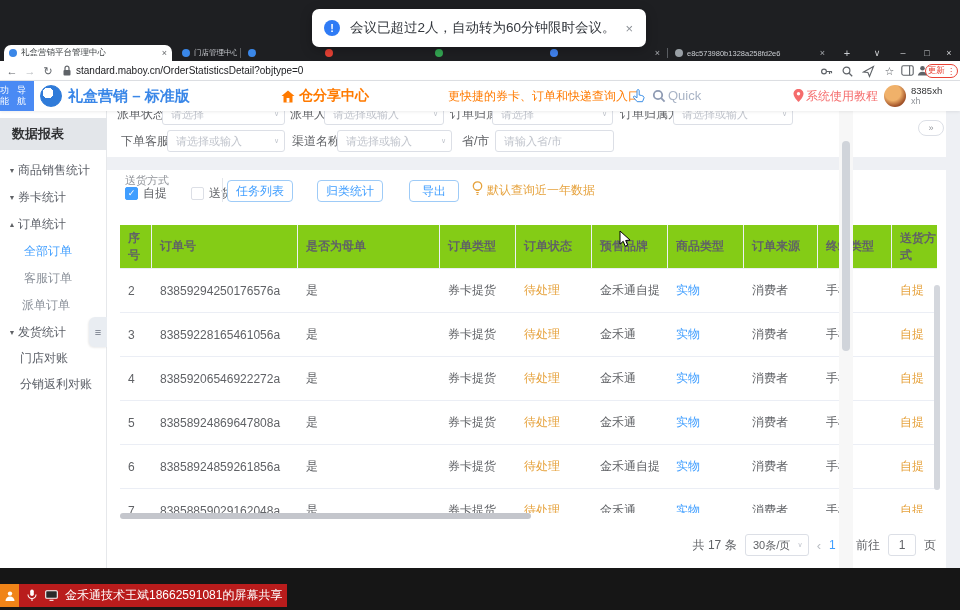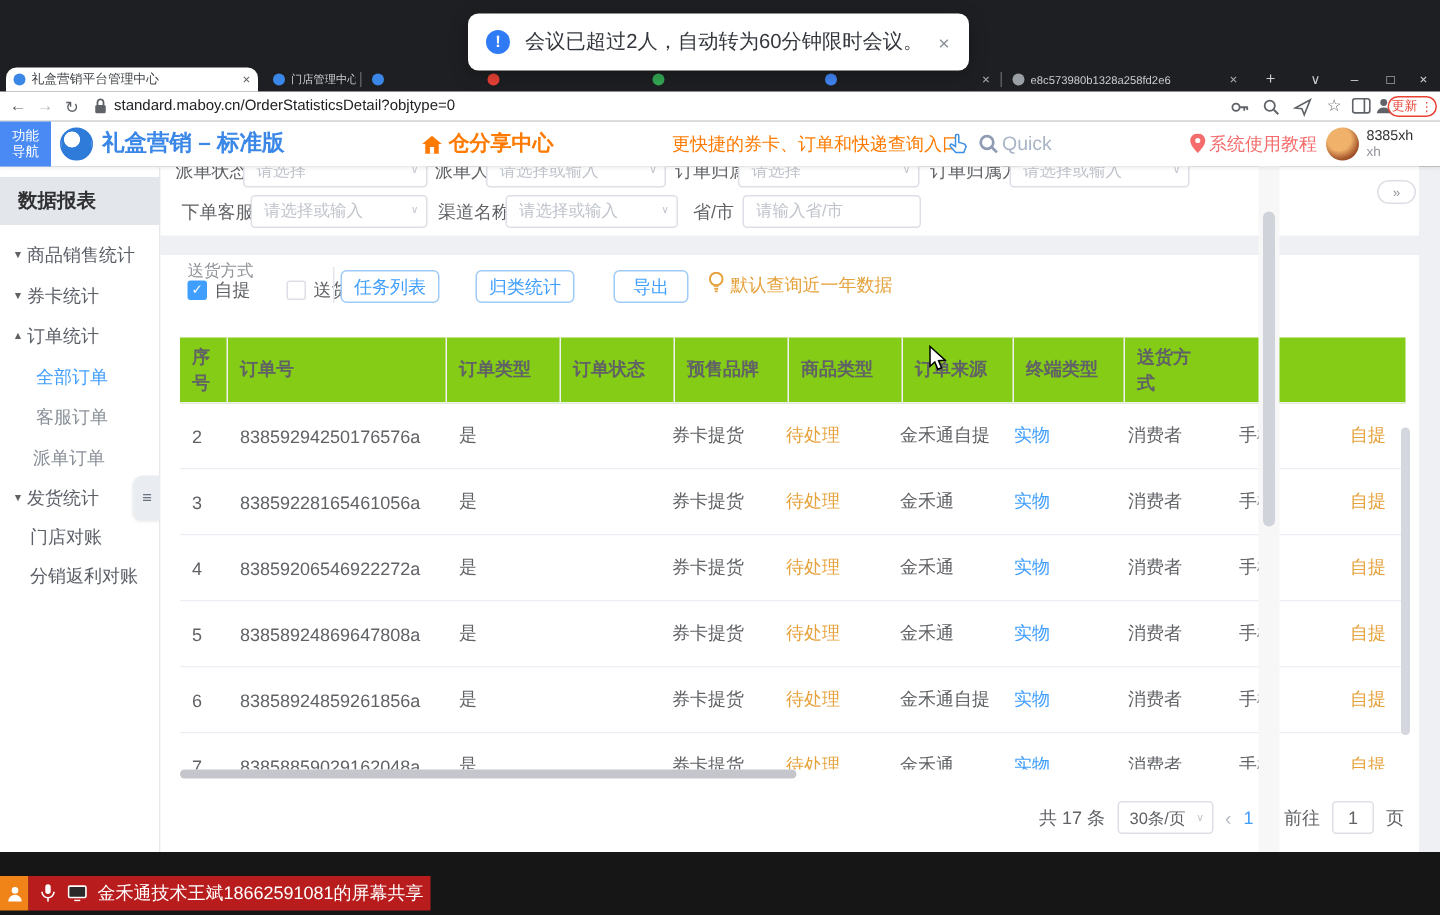--- a/index.html
+++ b/index.html
@@ -34,21 +34,21 @@
          box-shadow:0 3px 12px rgba(0,0,0,.25);display:flex;align-items:center;z-index:60;padding:0 12px;}
   .toast .ticon{width:16px;height:16px;border-radius:50%;background:#2f7bf5;color:#fff;font-size:11px;font-weight:bold;
                 display:flex;align-items:center;justify-content:center;flex:0 0 16px;}
   .toast .ttext{font-size:13.5px;color:#33373d;margin-left:10px;white-space:nowrap;}
   .toast .tclose2{margin-left:10px;color:#8b9096;font-size:13px;}
 
   
   .appheader{position:absolute;left:0;top:81px;width:960px;height:30px;background:#fff;
              box-shadow:0 1px 3px rgba(0,0,0,.08);z-index:5;}
   .navtoggle{position:absolute;left:0;top:0;width:34px;height:30px;background:#4a8af4;color:#fff;
-             font-size:9px;line-height:11px;display:flex;flex-direction:column;align-items:center;justify-content:center;}
+             font-size:9px;line-height:11px;display:flex;flex-direction:row;align-items:center;justify-content:center;}
   .logo{position:absolute;left:40px;top:4px;width:22px;height:22px;border-radius:50%;
         background:radial-gradient(circle at 35% 35%, #ffffff 0 28%, #2f7bd9 30% 100%);border:1px solid #2f7bd9;}
   .brand{position:absolute;left:68px;top:0;height:30px;line-height:30px;font-size:15px;font-weight:bold;color:#3a87e8;}
   .sharecenter{position:absolute;left:281px;top:0;height:30px;display:flex;align-items:center;gap:4px;
                color:#ff7a00;font-size:14px;font-weight:bold;}
   .quickhint{position:absolute;left:448px;top:0;height:30px;line-height:30px;font-size:12px;color:#ff7a00;}
   .pointericon{position:absolute;left:632px;top:8px;color:#3a8ee6;}
   .qmag{position:absolute;left:652px;top:8px;color:#8f9bb3;}
   .quicklabel{position:absolute;left:668px;top:0;height:30px;line-height:30px;font-size:13px;color:#a9b4c6;}
   .pinicon{position:absolute;left:793px;top:8px;color:#f56c6c;}
@@ -374,20 +374,21 @@
           <svg width="11" height="15" viewBox="0 0 11 15">
               <circle cx="5.5" cy="5" r="4.2" fill="none" stroke="#e6a23c" stroke-width="1.3"></circle>
               <path d="M3.8 9.5h3.4M4.2 11.5h2.6M4.6 13.3h1.8" stroke="#e6a23c" stroke-width="1.2"></path>
             </svg>
         </div>
         <div class="hint">默认查询近一年数据</div>
 
         <div class="thead">
           <div class="hcell c0">序号</div>
           <div class="hcell c1">订单号</div>
+          <div class="hcell c2">是否为母单</div>
           <div class="hcell c3">订单类型</div>
           <div class="hcell c4">订单状态</div>
           <div class="hcell c5">预售品牌</div>
           <div class="hcell c6">商品类型</div>
           <div class="hcell c7">订单来源</div>
           <div class="hcell c8">终端类型</div>
           <div class="hcell c9">送货方式</div>
         </div>
 
         <div class="tbody">

